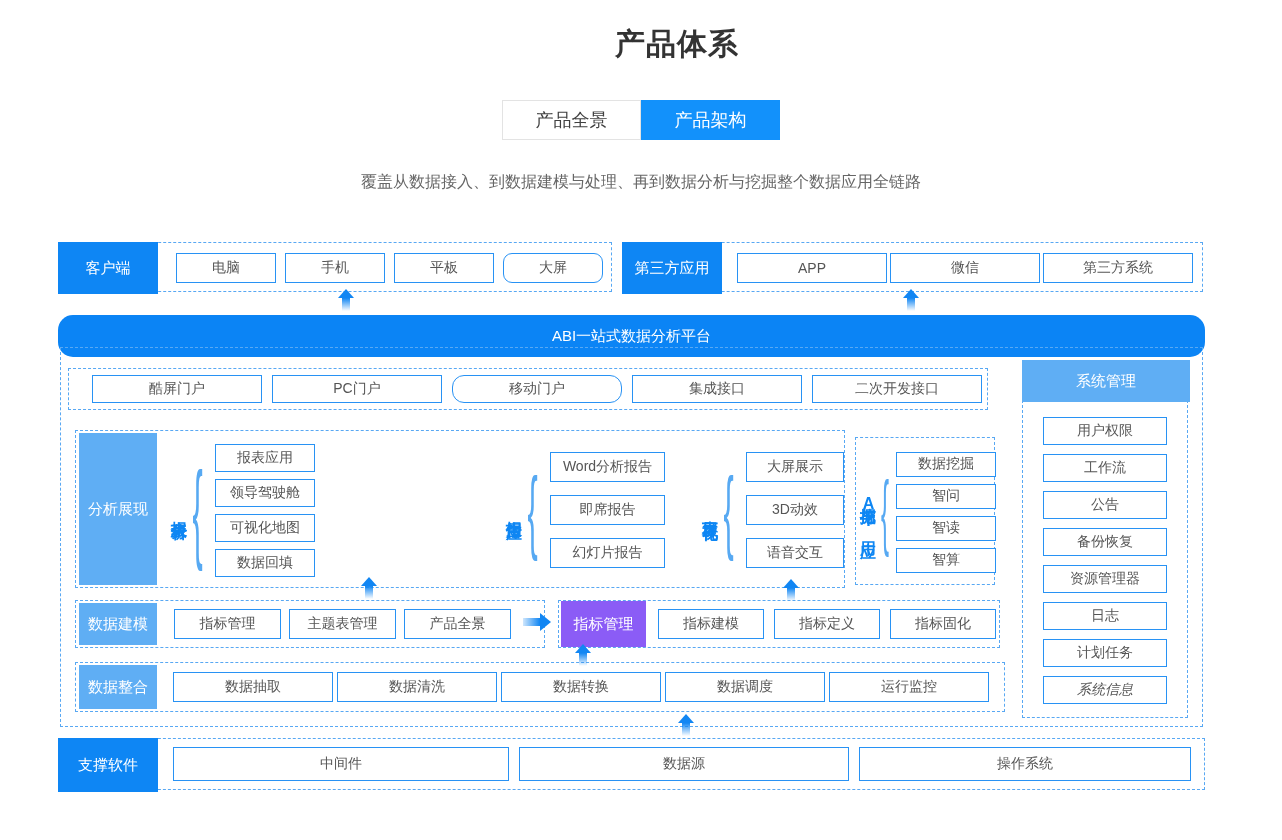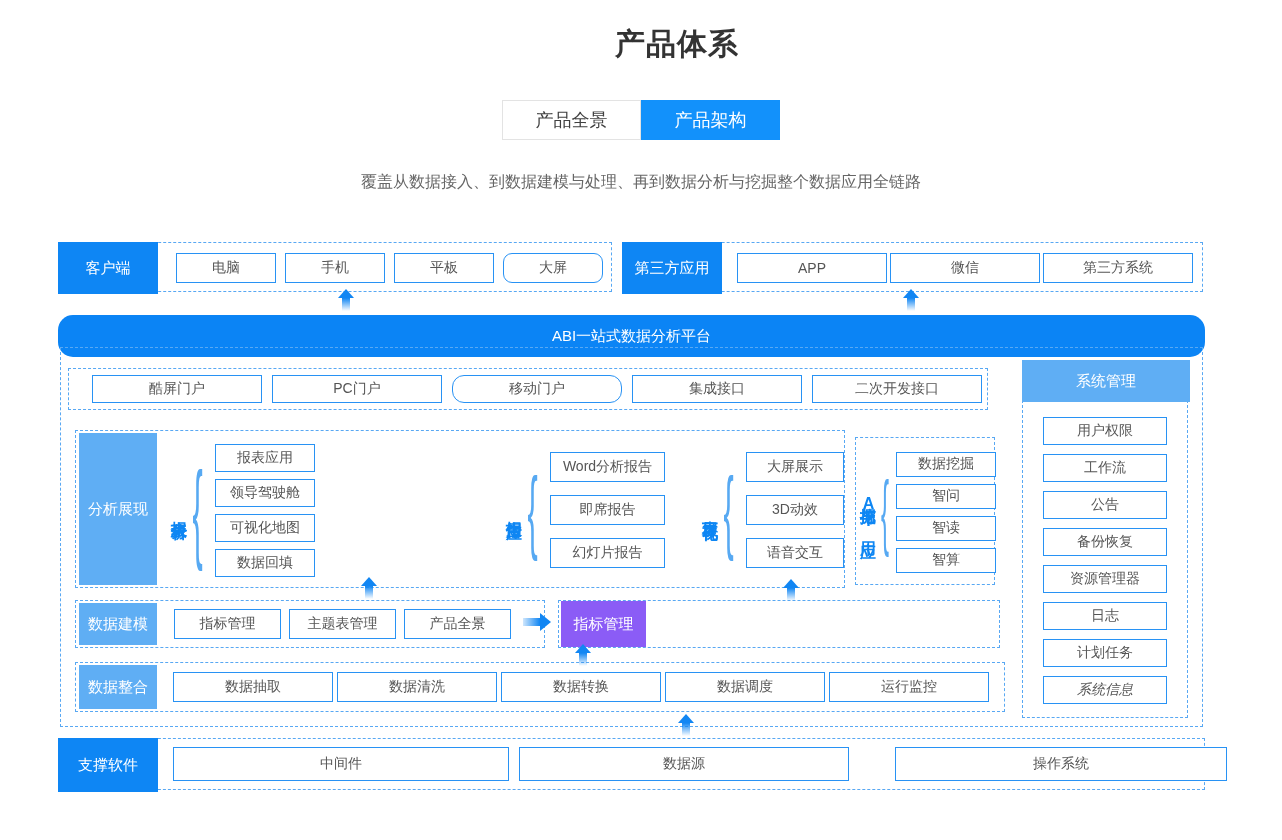--- a/index.html
+++ b/index.html
@@ -196,20 +196,25 @@
     <div class="item" style="width:107px;height:30px;">指标管理</div>
     <div class="item" style="width:107px;height:30px;">主题表管理</div>
     <div class="item" style="width:107px;height:30px;">产品全景</div>
   </div>
 </div>
 
 <div class="arrow-right" style="left:523px;top:613px;"></div>
 
 <div class="dashed" style="left:558px;top:600px;width:442px;height:48px;">
   <div class="slabel metricfill" style="left:2px;top:0;width:85px;height:46px;">指标管理</div>
+  <div class="items" style="left:99px;top:8px;gap:10px;">
+    <div class="item" style="width:106px;height:30px;">指标建模</div>
+    <div class="item" style="width:106px;height:30px;">指标定义</div>
+    <div class="item" style="width:106px;height:30px;">指标固化</div>
+  </div>
 </div>
 
 <div class="dashed" style="left:75px;top:662px;width:930px;height:50px;">
   <div class="slabel soft" style="left:3px;top:2px;width:78px;height:44px;">数据整合</div>
   <div class="items" style="left:97px;top:9px;gap:4px;">
     <div class="item" style="width:160px;height:30px;">数据抽取</div>
     <div class="item" style="width:160px;height:30px;">数据清洗</div>
     <div class="item" style="width:160px;height:30px;">数据转换</div>
     <div class="item" style="width:160px;height:30px;">数据调度</div>
     <div class="item" style="width:160px;height:30px;">运行监控</div>
@@ -219,15 +224,15 @@
 <div class="arrow-up" style="left:361px;top:577px;"></div>
 <div class="arrow-up" style="left:783px;top:579px;"></div>
 <div class="arrow-up" style="left:575px;top:644px;height:18px;"></div>
 <div class="arrow-up" style="left:678px;top:714px;"></div>
 
 <div class="dashed" style="left:58px;top:738px;width:1147px;height:52px;">
   <div class="slabel bright" style="left:-1px;top:-1px;width:100px;height:54px;">支撑软件</div>
   <div class="items" style="left:114px;top:8px;gap:10px;">
     <div class="item" style="width:336px;height:34px;">中间件</div>
     <div class="item" style="width:330px;height:34px;">数据源</div>
-    <div class="item" style="width:332px;height:34px;margin-left:36px;">操作系统</div>
+    <div class="item" style="width:332px;height:34px;">操作系统</div>
   </div>
 </div>
 
 </body></html>

